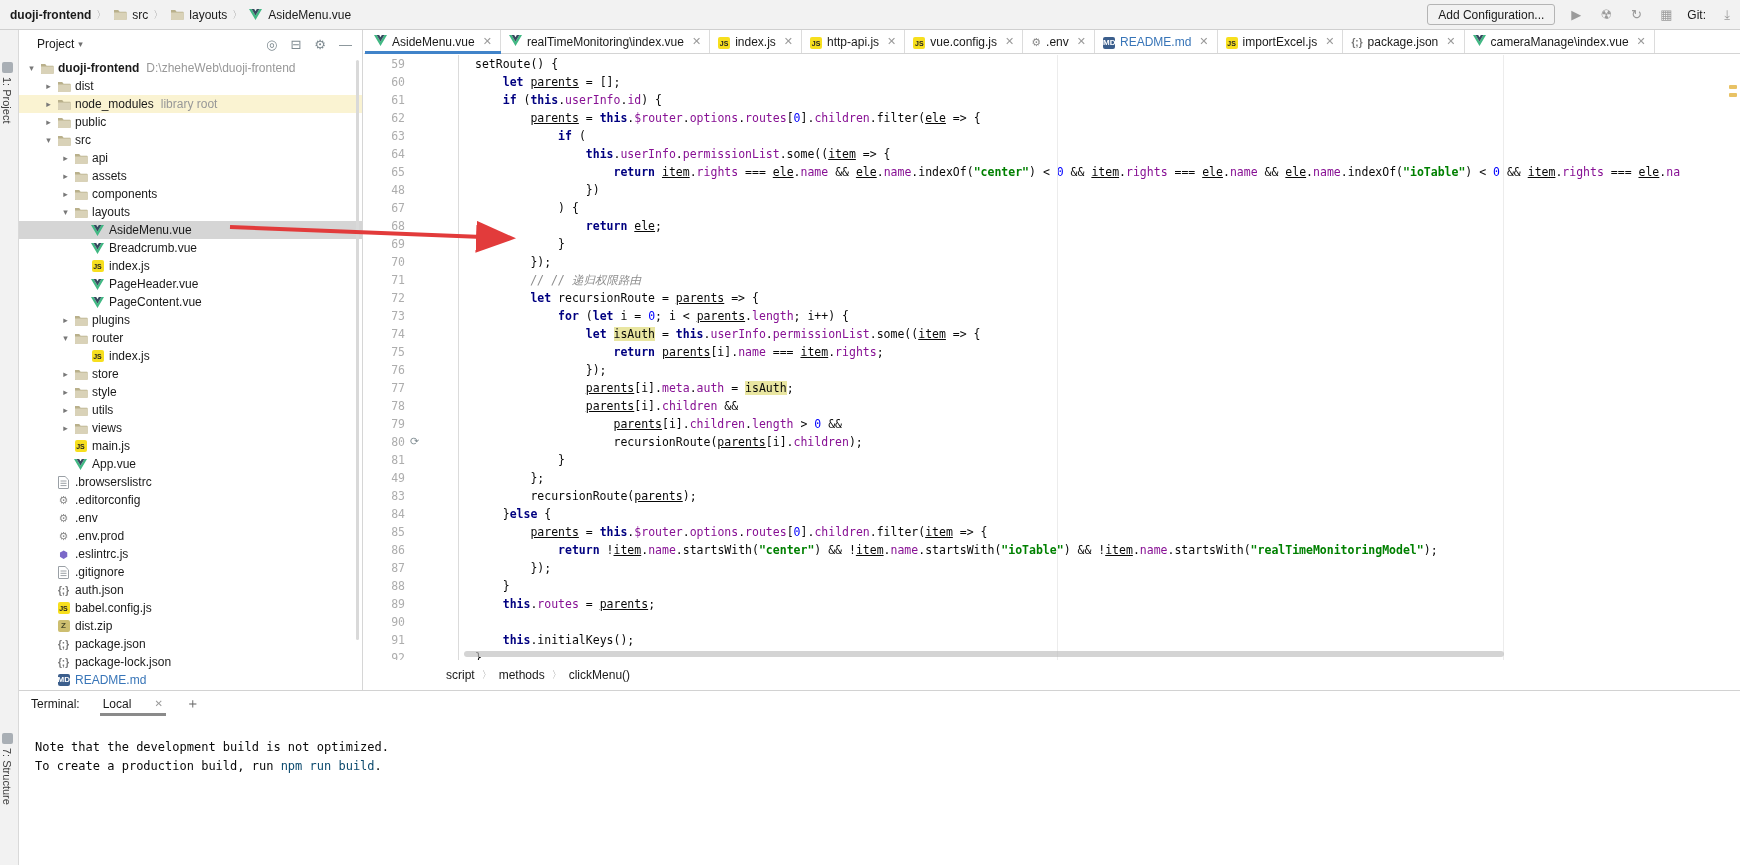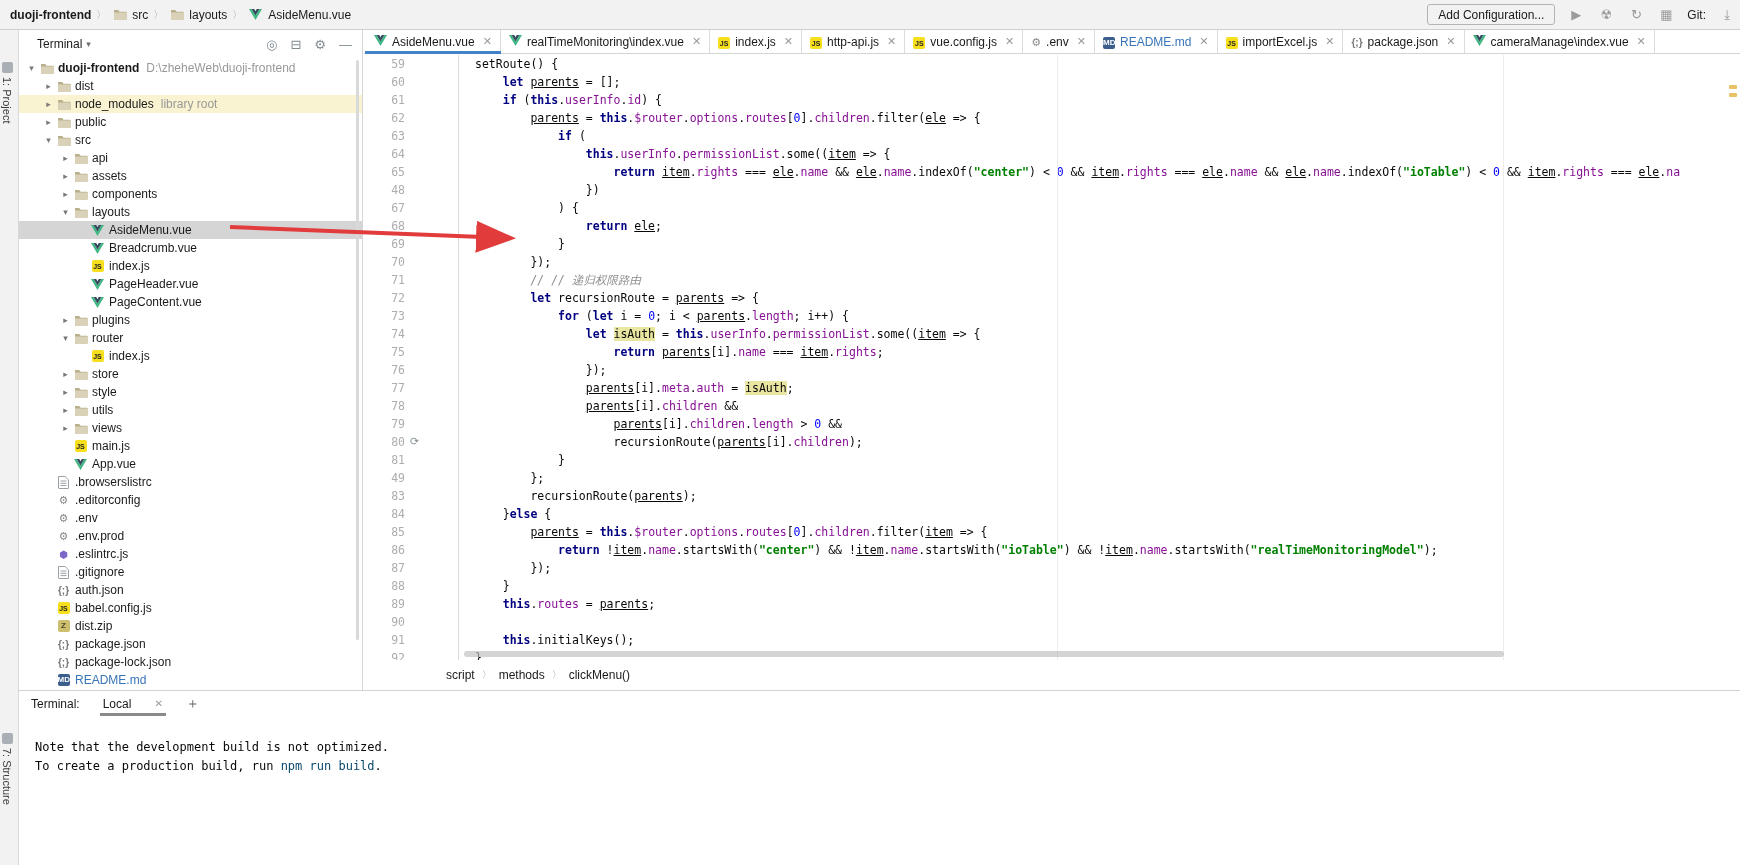--- a/index.html
+++ b/index.html
@@ -142,21 +142,21 @@
 </div>
 
 <div class="leftstrip">
   <div class="strip-label strip-top"><span class="strip-ico"></span><span>1: Project</span></div>
   <div class="strip-label strip-bottom"><span class="strip-ico"></span><span>7: Structure</span></div>
 </div>
 
 <div class="project-panel">
   <div class="pp-header">
     <span class="pp-title">
-      <span>Terminal</span>
+      <span>Project</span>
         <span class="pp-caret">▾</span>
     </span>
     <span class="pp-icons">
       <span>◎</span>
       <span>⊟</span>
       <span>⚙</span>
       <span>—</span>
     </span>
   </div>
   <div class="tree">

